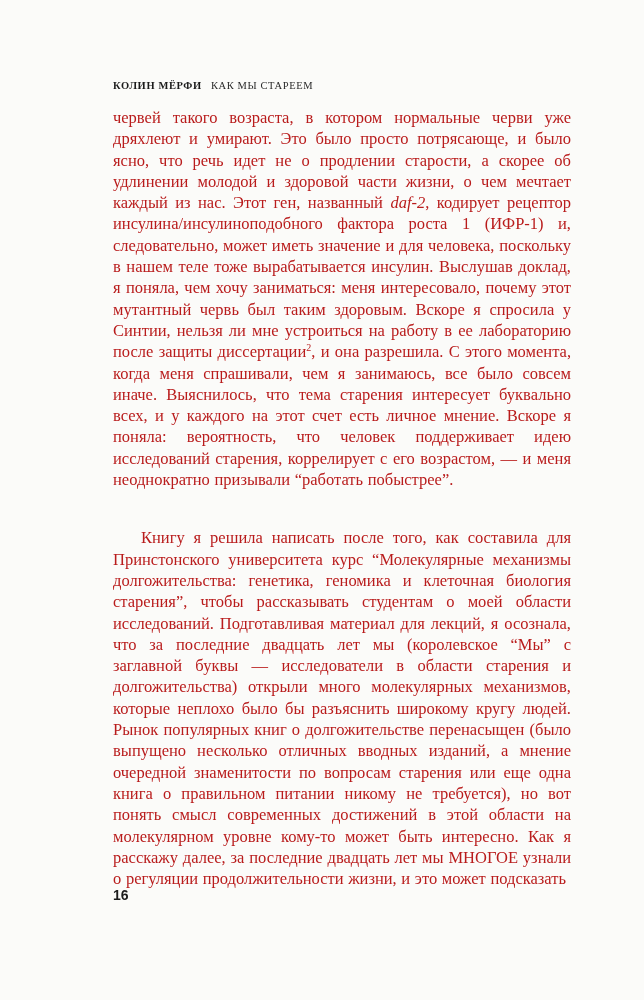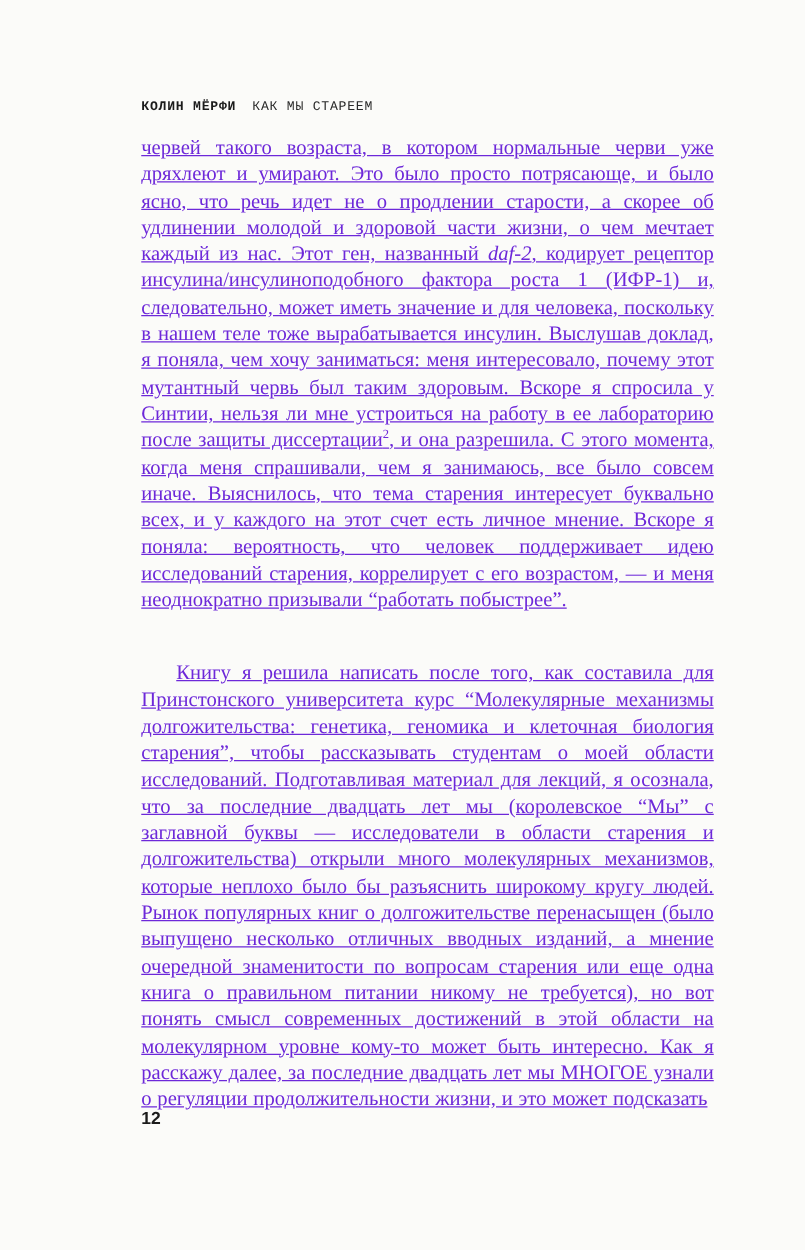--- a/index.html
+++ b/index.html
@@ -16,21 +16,21 @@
     background: #fbfbf9;
     color: #1b1b1b;
     overflow: hidden;
     box-sizing: border-box;
   }
   .running-header {
     position: absolute;
     top: 80px;
     left: 113px;
     right: 74px;
-    font-family: Liberation Mono, monospace;
+    font-family: Liberation Serif, serif;
     font-size: 10.5px;
     letter-spacing: 0.6px;
     color: #1b1b1b;
     white-space: nowrap;
   }
   .running-header .author {
     font-weight: 700;
   }
   .running-header .book-title {
     font-weight: 400;
@@ -41,23 +41,22 @@
     position: absolute;
     top: 107px;
     left: 113px;
     width: 458px;
   }
   .body-text p.para {
     margin: 0;
     font-size: 16.5px;
     line-height: 21.3px;
     text-align: justify;
-    color: #6d28d9;
+    color: #b91c1c;
     word-spacing: 0.5px;
-    text-decoration: underline;
   }
   .body-text p.para.indent {
     text-indent: 28px;
     margin-top: 37px;
   }
   .body-text em {
     font-style: italic;
   }
   .body-text sup {
     font-size: 10px;
@@ -85,16 +84,16 @@
     <span class="author">КОЛИН МЁРФИ</span>
     <span class="book-title">КАК МЫ СТАРЕЕМ</span>
   </header>
 
   <main class="body-text">
       <p class="para"><span>червей такого возраста, в котором нормальные черви уже дряхлеют и умирают. Это было просто потрясающе, и было ясно, что речь идет не о продлении старости, а скорее об удлинении молодой и здоровой части жизни, о чем мечтает каждый из нас. Этот ген, названный </span><em>daf-2</em><span>, кодирует рецептор инсулина/инсулиноподобного фактора роста 1 (ИФР-1) и, следовательно, может иметь значение и для человека, поскольку в нашем теле тоже вырабатывается инсулин. Выслушав доклад, я поняла, чем хочу заниматься: меня интересовало, почему этот мутантный червь был таким здоровым. Вскоре я спросила у Синтии, нельзя ли мне устроиться на работу в ее лабораторию после защиты диссертации</span><sup>2</sup><span>, и она разрешила. С этого момента, когда меня спрашивали, чем я занимаюсь, все было совсем иначе. Выяснилось, что тема старения интересует буквально всех, и у каждого на этот счет есть личное мнение. Вскоре я поняла: вероятность, что человек поддерживает идею исследований старения, коррелирует с его возрастом, — и меня неоднократно призывали “работать побыстрее”.</span></p>
       <p class="para indent"><span>Книгу я решила написать после того, как составила для Принстонского университета курс “Молекулярные механизмы долгожительства: генетика, геномика и клеточная биология старения”, чтобы рассказывать студентам о моей области исследований. Подготавливая материал для лекций, я осознала, что за последние двадцать лет мы (королевское “Мы” с заглавной буквы — исследователи в области старения и долгожительства) открыли много молекулярных механизмов, которые неплохо было бы разъяснить широкому кругу людей. Рынок популярных книг о долгожительстве перенасыщен (было выпущено несколько отличных вводных изданий, а мнение очередной знаменитости по вопросам старения или еще одна книга о правильном питании никому не требуется), но вот понять смысл современных достижений в этой области на молекулярном уровне кому-то может быть интересно. Как я расскажу далее, за последние двадцать лет мы МНОГОЕ узнали о регуляции продолжительности жизни, и это может подсказать</span></p>
     </main>
 
   <footer class="footer">
-    <span class="page-number">12</span>
+    <span class="page-number">16</span>
   </footer>
 
 </div>
 
 </body></html>

